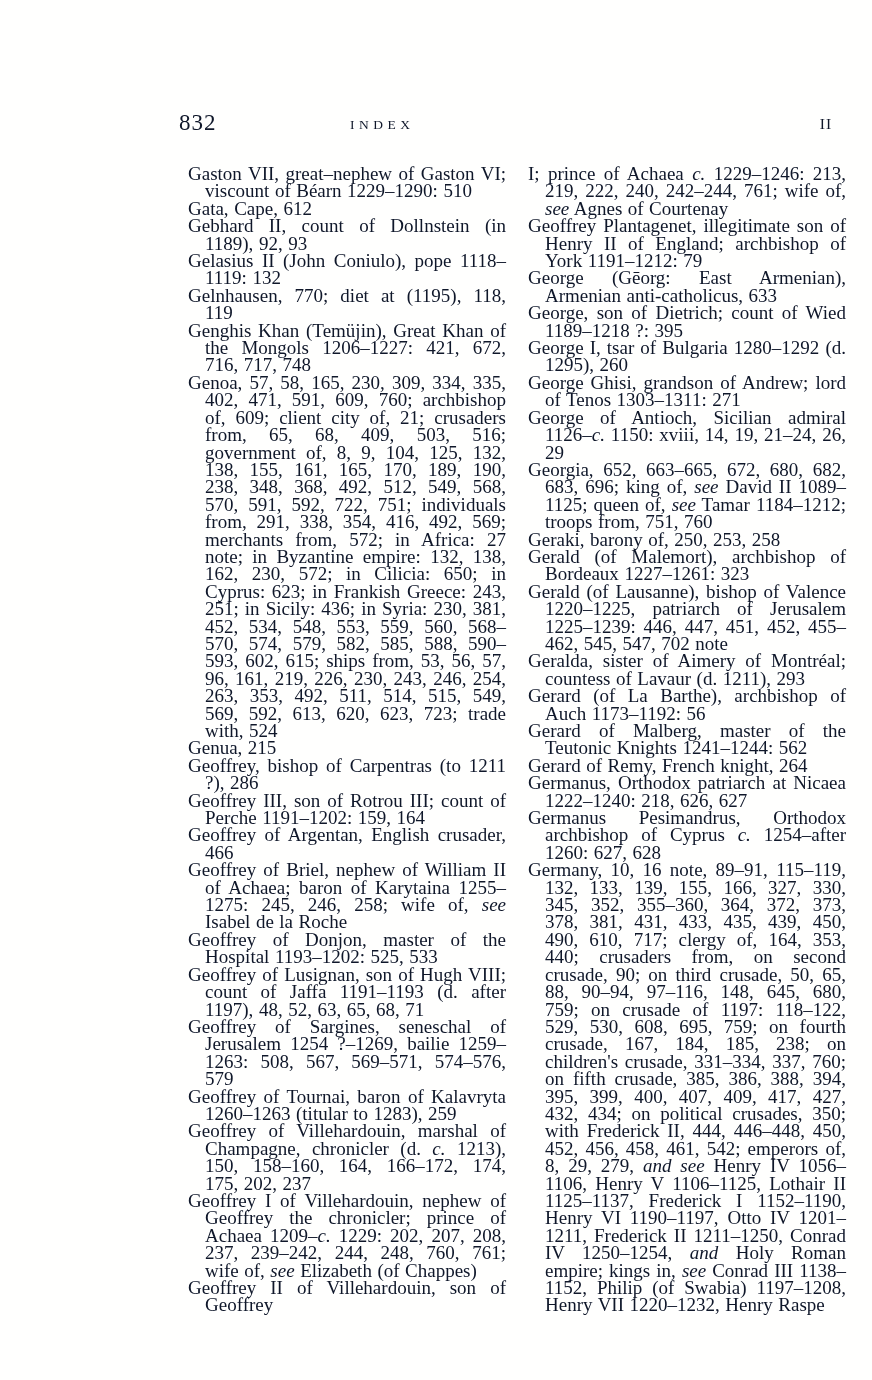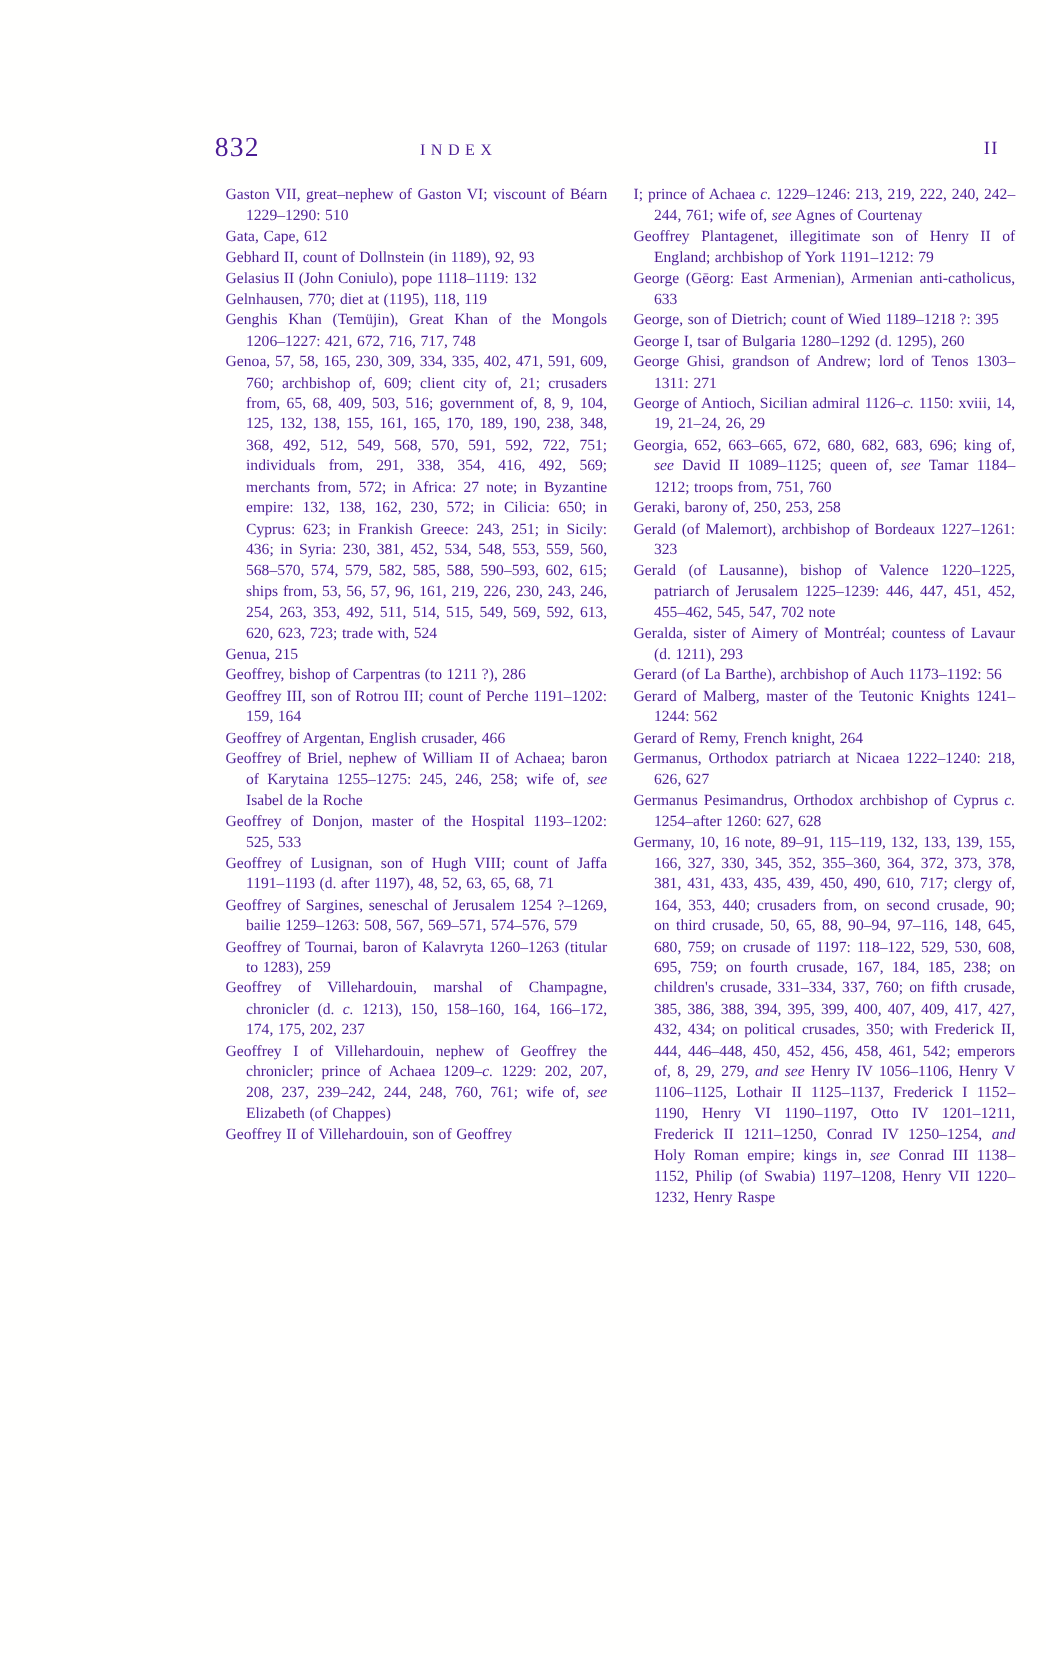--- a/index.html
+++ b/index.html
@@ -3,21 +3,21 @@
 <meta charset="utf-8">
 <style>
   html, body { margin: 0; padding: 0; background: #ffffff; }
   .page {
     position: relative;
     width: 872px;
     height: 1380px;
     background: #fffffe;
     overflow: hidden;
     font-family: "Liberation Serif", "DejaVu Serif", serif;
-    color: #4c1d95;
+    color: #0f172a;
   }
   .header-pagenum {
     position: absolute;
     left: 179px; top: 110px;
     font-size: 23px;
     letter-spacing: 1px;
   }
   .header-title {
     position: absolute;
     left: 350px; top: 117px;
@@ -28,23 +28,23 @@
   .header-volume {
     position: absolute;
     left: 806px; top: 115px;
     width: 40px;
     text-align: center;
     font-size: 15.5px;
     letter-spacing: 1px;
   }
   .col {
     position: absolute;
-    top: 153px;
+    top: 165px;
     width: 318px;
-    font-size: 13px;
+    font-size: 19px;
     line-height: 17.4px;
     text-align: justify;
   }
   .col-left  { left: 188px; }
   .col-right { left: 528px; }
   .entry {
     margin: 0;
     padding-left: 17px;
     text-indent: -17px;
     word-spacing: 0.04em;

